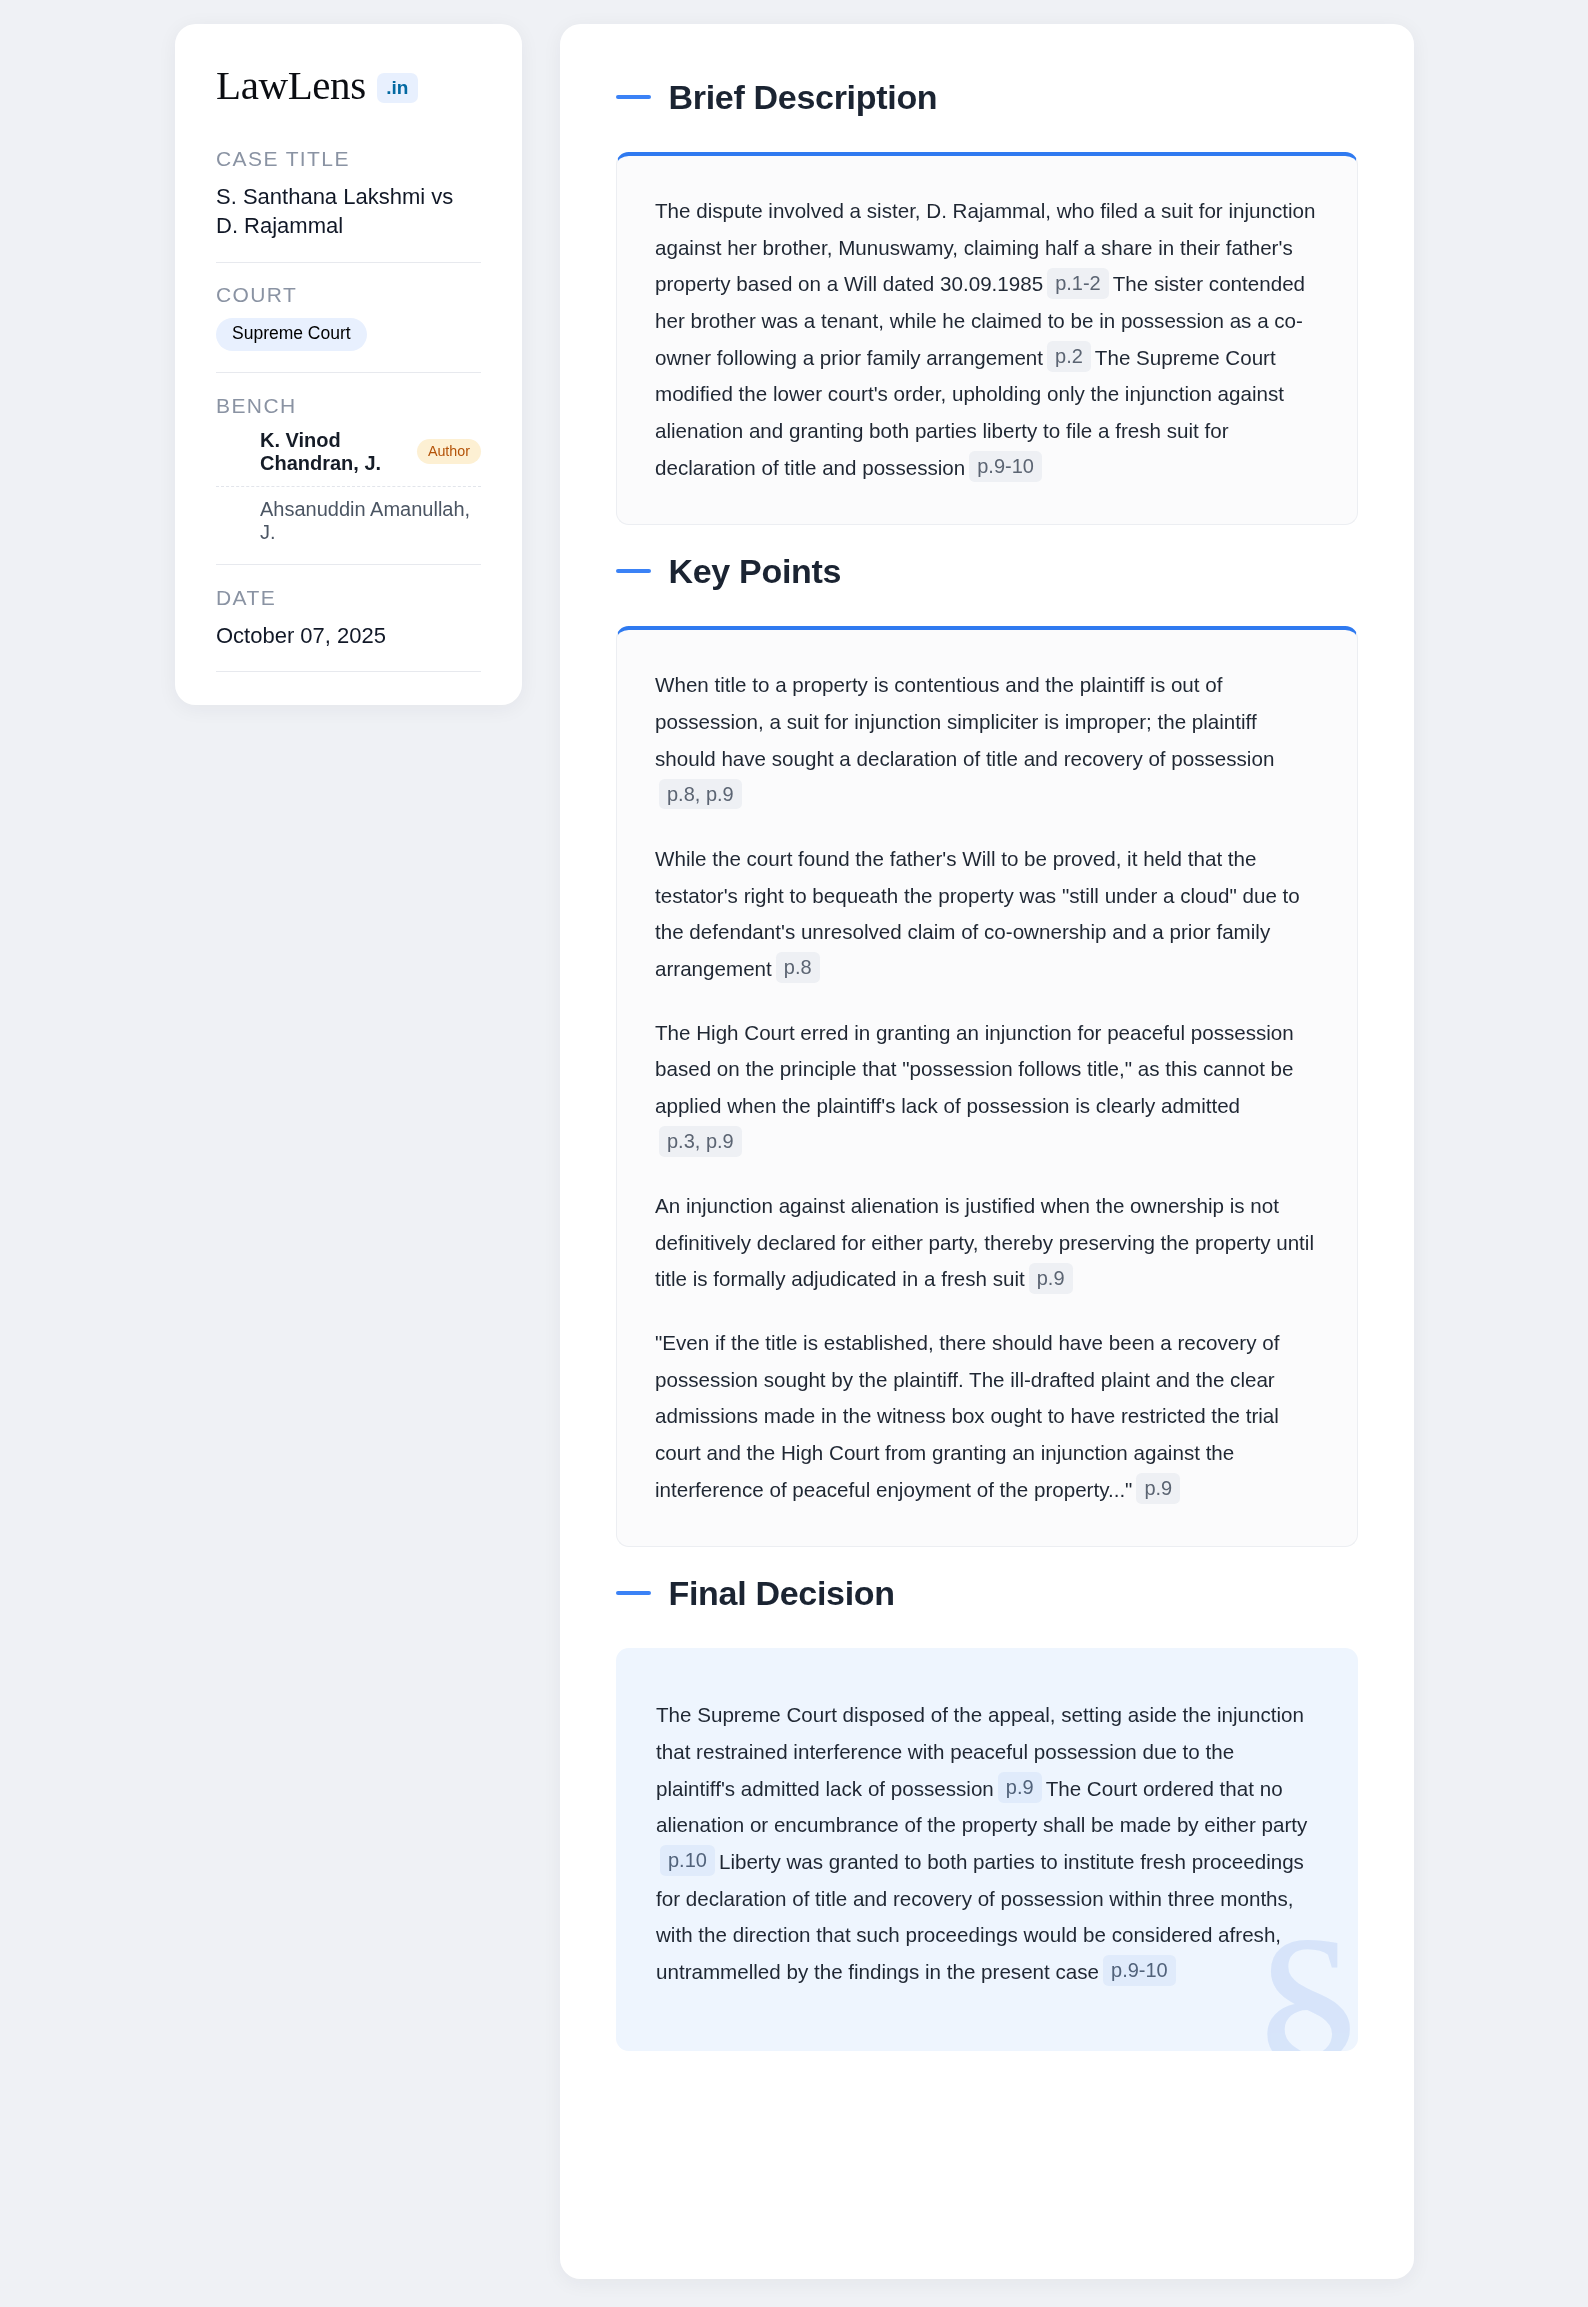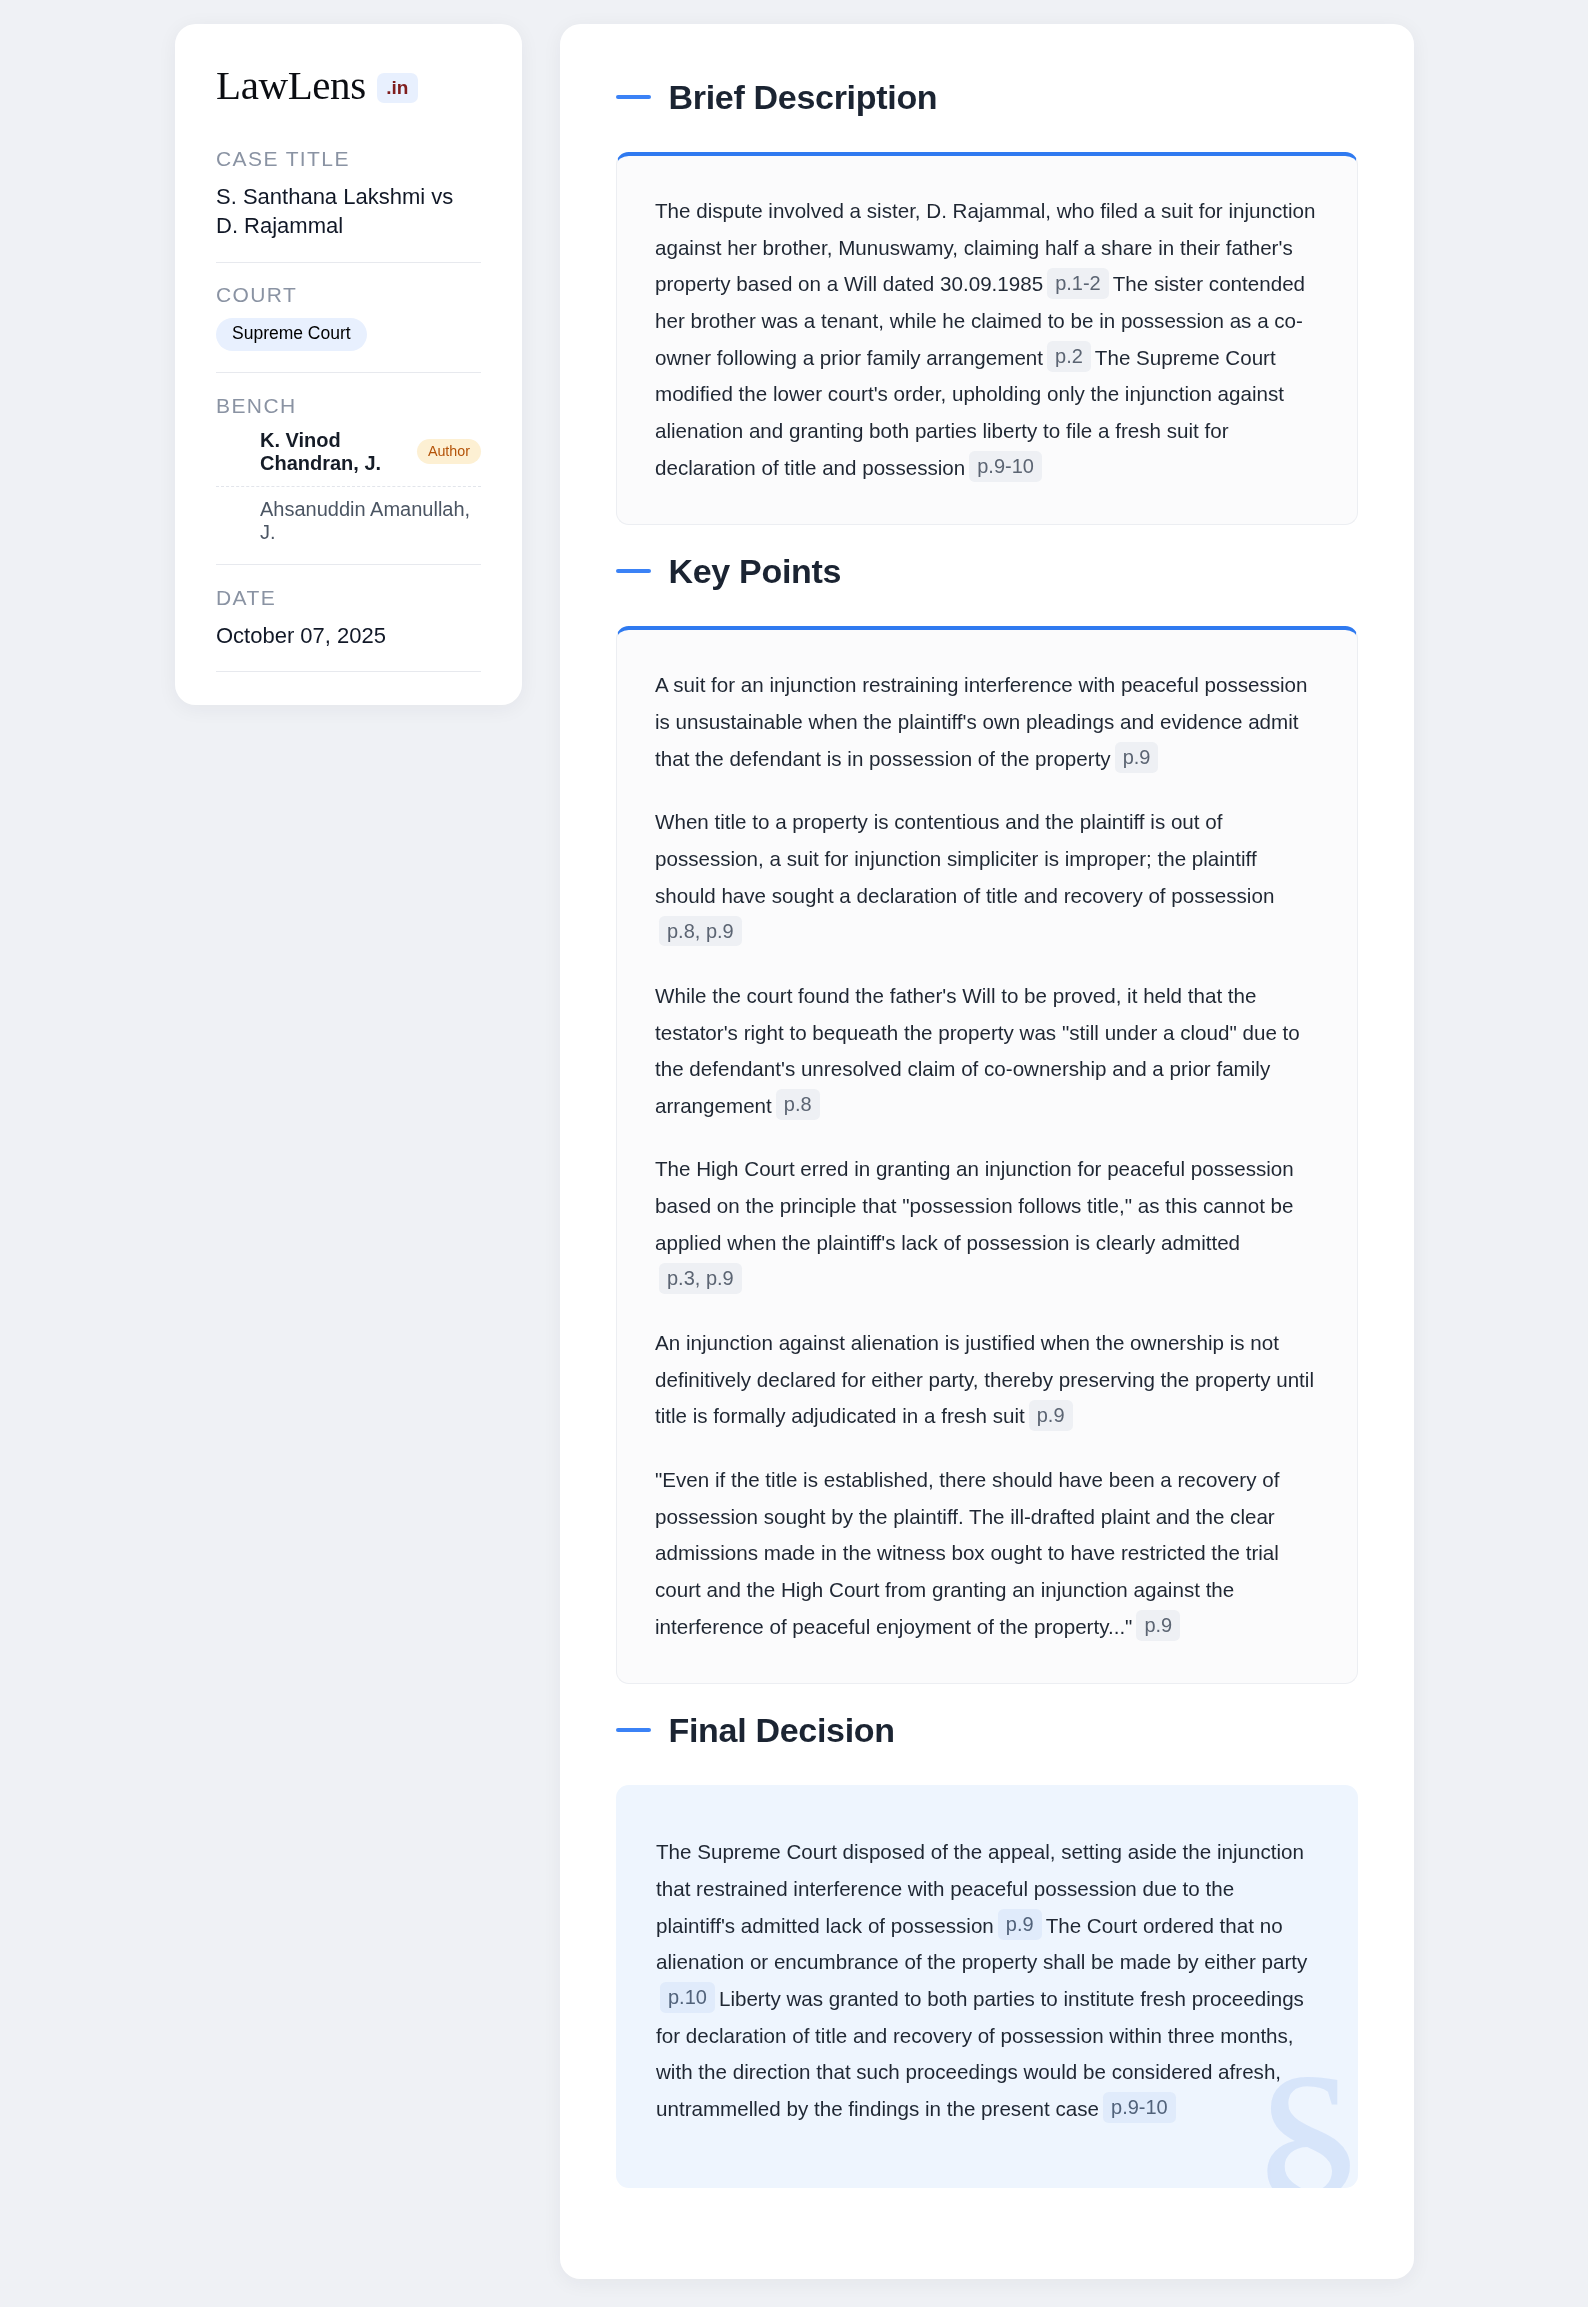--- a/index.html
+++ b/index.html
@@ -42,21 +42,21 @@
   }
   .brand-name {
     font-family: "Liberation Serif", serif;
     font-size: 41px;
     letter-spacing: -0.4px;
     color: #0b0d12;
     line-height: 1;
   }
   .brand-tld {
     background: #e8f0fe;
-    color: #7f1d1d;
+    color: #0369a1;
     font-size: 19px;
     font-weight: 700;
     padding: 4.8px 9.5px 5.6px 9.5px;
     border-radius: 7.1px;
     line-height: 1;
     position: relative;
     top: 2.4px;
   }
 
   .field { padding-bottom: 20.6px; border-bottom: 0.8px solid #e7e9ee; margin-bottom: 20.6px; }
@@ -245,21 +245,20 @@
       </div>
     </section>
 
     <section class="section">
       <div class="section-head">
         <span class="head-dash"></span>
         <h2 class="section-title">Key Points</h2>
       </div>
       <div class="card">
 
-        <p class="para"><span>A suit for an injunction restraining interference with peaceful possession is unsustainable when the plaintiff's own pleadings and evidence admit that the defendant is in possession of the property</span><span class="cite">p.9</span></p>
 
         <p class="para"><span>When title to a property is contentious and the plaintiff is out of possession, a suit for injunction simpliciter is improper; the plaintiff should have sought a declaration of title and recovery of possession</span><span class="cite">p.8, p.9</span></p>
 
         <p class="para"><span>While the court found the father's Will to be proved, it held that the testator's right to bequeath the property was "still under a cloud" due to the defendant's unresolved claim of co-ownership and a prior family arrangement</span><span class="cite">p.8</span></p>
 
         <p class="para"><span>The High Court erred in granting an injunction for peaceful possession based on the principle that "possession follows title," as this cannot be applied when the plaintiff's lack of possession is clearly admitted</span><span class="cite">p.3, p.9</span></p>
 
         <p class="para"><span>An injunction against alienation is justified when the ownership is not definitively declared for either party, thereby preserving the property until title is formally adjudicated in a fresh suit</span><span class="cite">p.9</span></p>
 
         <p class="para"><span>"Even if the title is established, there should have been a recovery of possession sought by the plaintiff. The ill-drafted plaint and the clear admissions made in the witness box ought to have restricted the trial court and the High Court from granting an injunction against the interference of peaceful enjoyment of the property..."</span><span class="cite">p.9</span></p>

